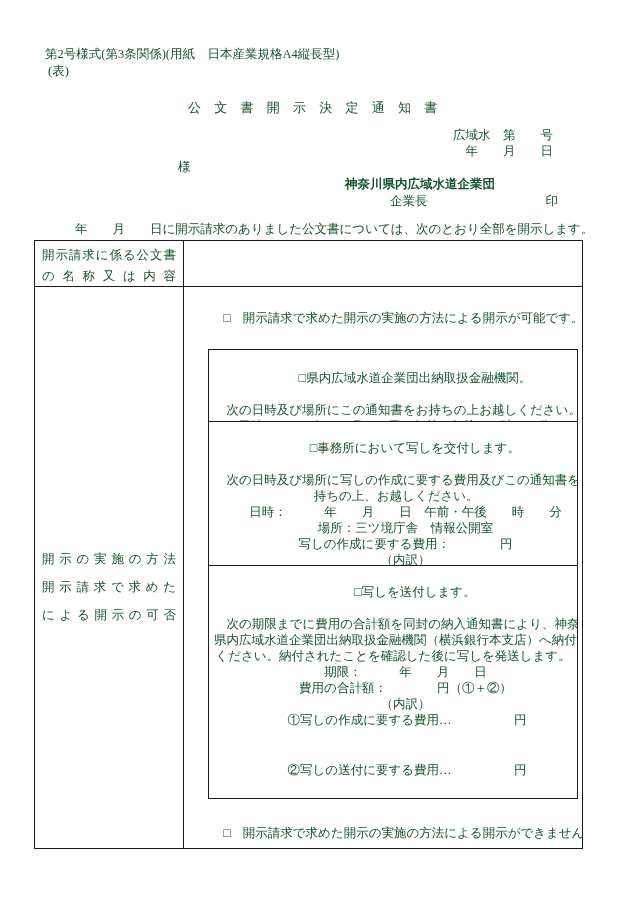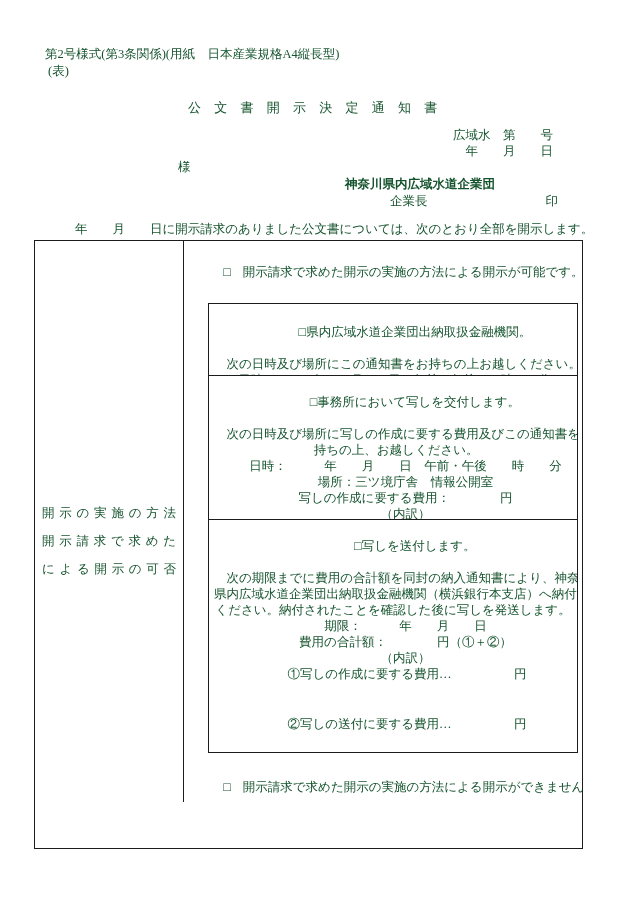--- a/index.html
+++ b/index.html
@@ -65,20 +65,27 @@
   <div class="abs addressee">様</div>
   <div class="abs issuer-org">神奈川県内広域水道企業団</div>
   <div class="issuer-row">
     <span>企業長</span>
     <span>印</span>
   </div>
   <div class="abs intro">年　　月　　日に開示請求のありました公文書については、次のとおり全部を開示します。</div>
 
   <div class="main-table">
 
+    <div class="trow trow1">
+      <div class="th-cell th1">
+        <div class="jline">開示請求に係る公文書</div>
+        <div class="jline">の 名 称 又 は 内 容</div>
+      </div>
+      <div class="td-cell"></div>
+    </div>
 
     <div class="trow trow2">
       <div class="th-cell th2">
         <div class="jline">開 示 の 実 施 の 方 法</div>
         <div class="jline">開 示 請 求 で 求 め た</div>
         <div class="jline">に よ る 開 示 の 可 否</div>
       </div>
 
       <div class="td-cell">
 

